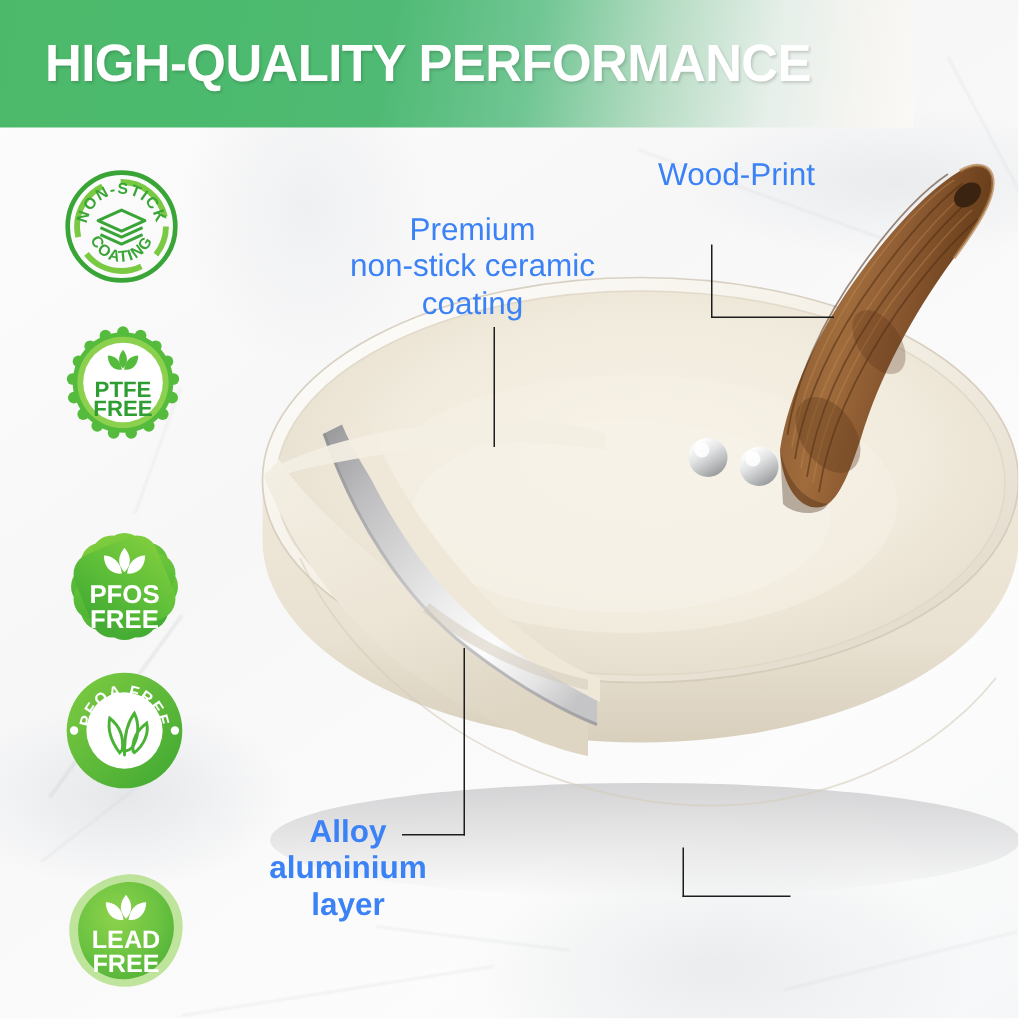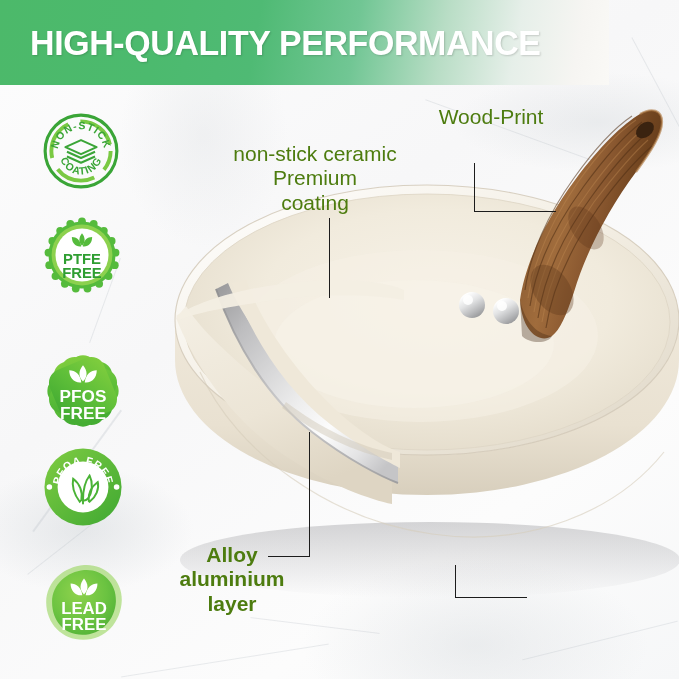--- a/index.html
+++ b/index.html
@@ -76,21 +76,21 @@
     position: absolute;
     display: flex;
     align-items: center;
     justify-content: center;
   }
   .badge svg { display: block; }
 
   
   .callout {
     position: absolute;
-    color: #4d7c0f;
+    color: #3b82f6;
     font-size: 21px;
     line-height: 1.16;
     font-weight: normal;
   }
   .callout.c-center { text-align: center; }
 
   
   .lead {
     position: absolute;
     background: #1c1c1c;
@@ -444,21 +444,21 @@
 
       <g fill="none" stroke="#4ab336" stroke-width="2.4" stroke-linecap="round">
         <path d="M 50,66 C 50,54 52,44 58,36 C 62,44 62,56 56,64 C 54,66 52,67 50,66 Z"></path>
         <path d="M 46,68 C 40,60 36,50 38,40 C 46,46 50,56 48,66 Z"></path>
         <path d="M 58,68 C 66,62 70,52 68,44 C 60,50 56,58 57,67 Z"></path>
         <path d="M 50,70 L 50,58"></path>
       </g>
     </svg>
   </div>
 
-  <div class="badge" style="left:42px; top:560px; width:84px; height:84px;align-items:flex-end;">
+  <div class="badge" style="left:42px; top:578px; width:84px; height:84px;align-items:flex-end;">
     <svg width="84" height="84" viewBox="0 0 100 100">
       <defs>
         <radialGradient id="brushGrad" cx="0.4" cy="0.35" r="0.75">
           <stop offset="0%" stop-color="#8ed24c"></stop>
           <stop offset="60%" stop-color="#6bc341"></stop>
           <stop offset="100%" stop-color="#4fb037"></stop>
         </radialGradient>
       </defs>
 
       <path d="M 50,6 C 72,4 96,22 95,48 C 94,74 76,95 49,95 C 24,95 5,76 5,50 C 5,26 26,8 50,6 Z" fill="#8ed24c" opacity="0.55"></path>
@@ -471,22 +471,22 @@
         <path d="M 66,28 C 66,37 60,43 52,42 C 53,33 59,28 66,28 Z"></path>
       </g>
       <g fill="#ffffff" font-family="Liberation Sans, sans-serif" font-weight="bold" text-anchor="middle">
         <text x="50" y="64" font-size="20">LEAD</text>
         <text x="50" y="83" font-size="20">FREE</text>
       </g>
     </svg>
   </div>
 
   <div class="callout c-center" style="left:215px; top:142px; width:200px;">
+    <div>Premium</div>
     <div>non-stick ceramic</div>
-    <div>Premium</div>
     <div>coating</div>
   </div>
   <div class="lead v" style="left:329px; top:218px; height:80px;"></div>
 
   <div class="callout c-center" style="left:408px; top:105px; width:166px;">
     <div>Wood-Print</div>
   </div>
   <div class="lead v" style="left:474px; top:163px; height:49px;"></div>
   <div class="lead h" style="left:474px; top:211px; width:82px;"></div>
 

